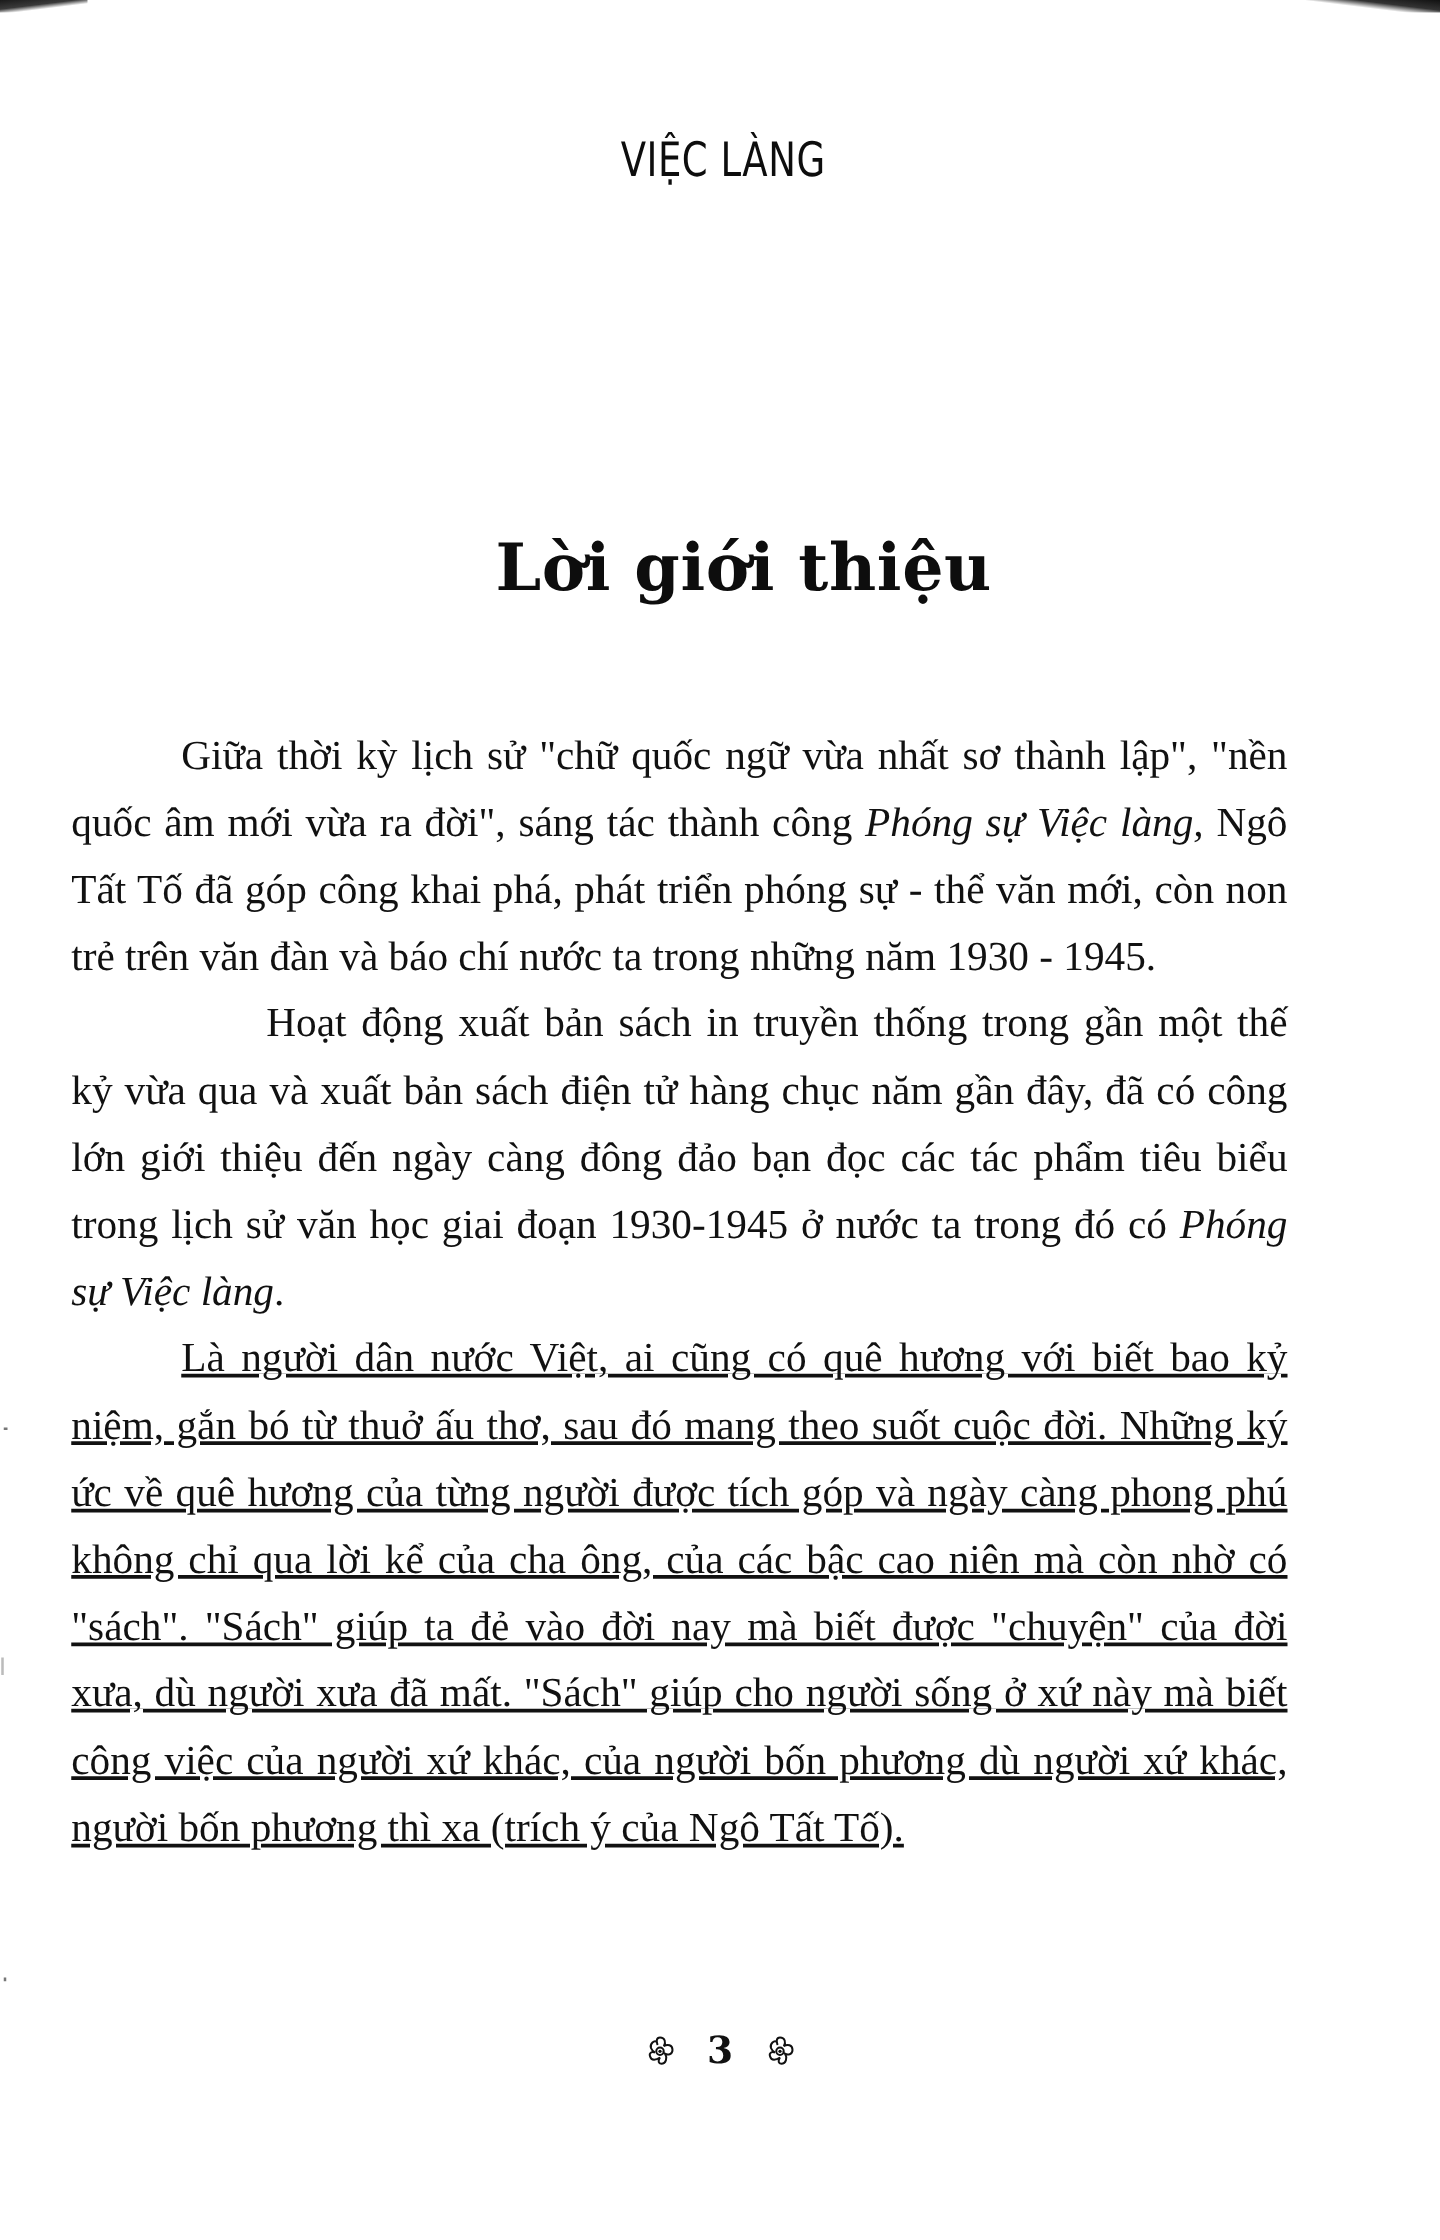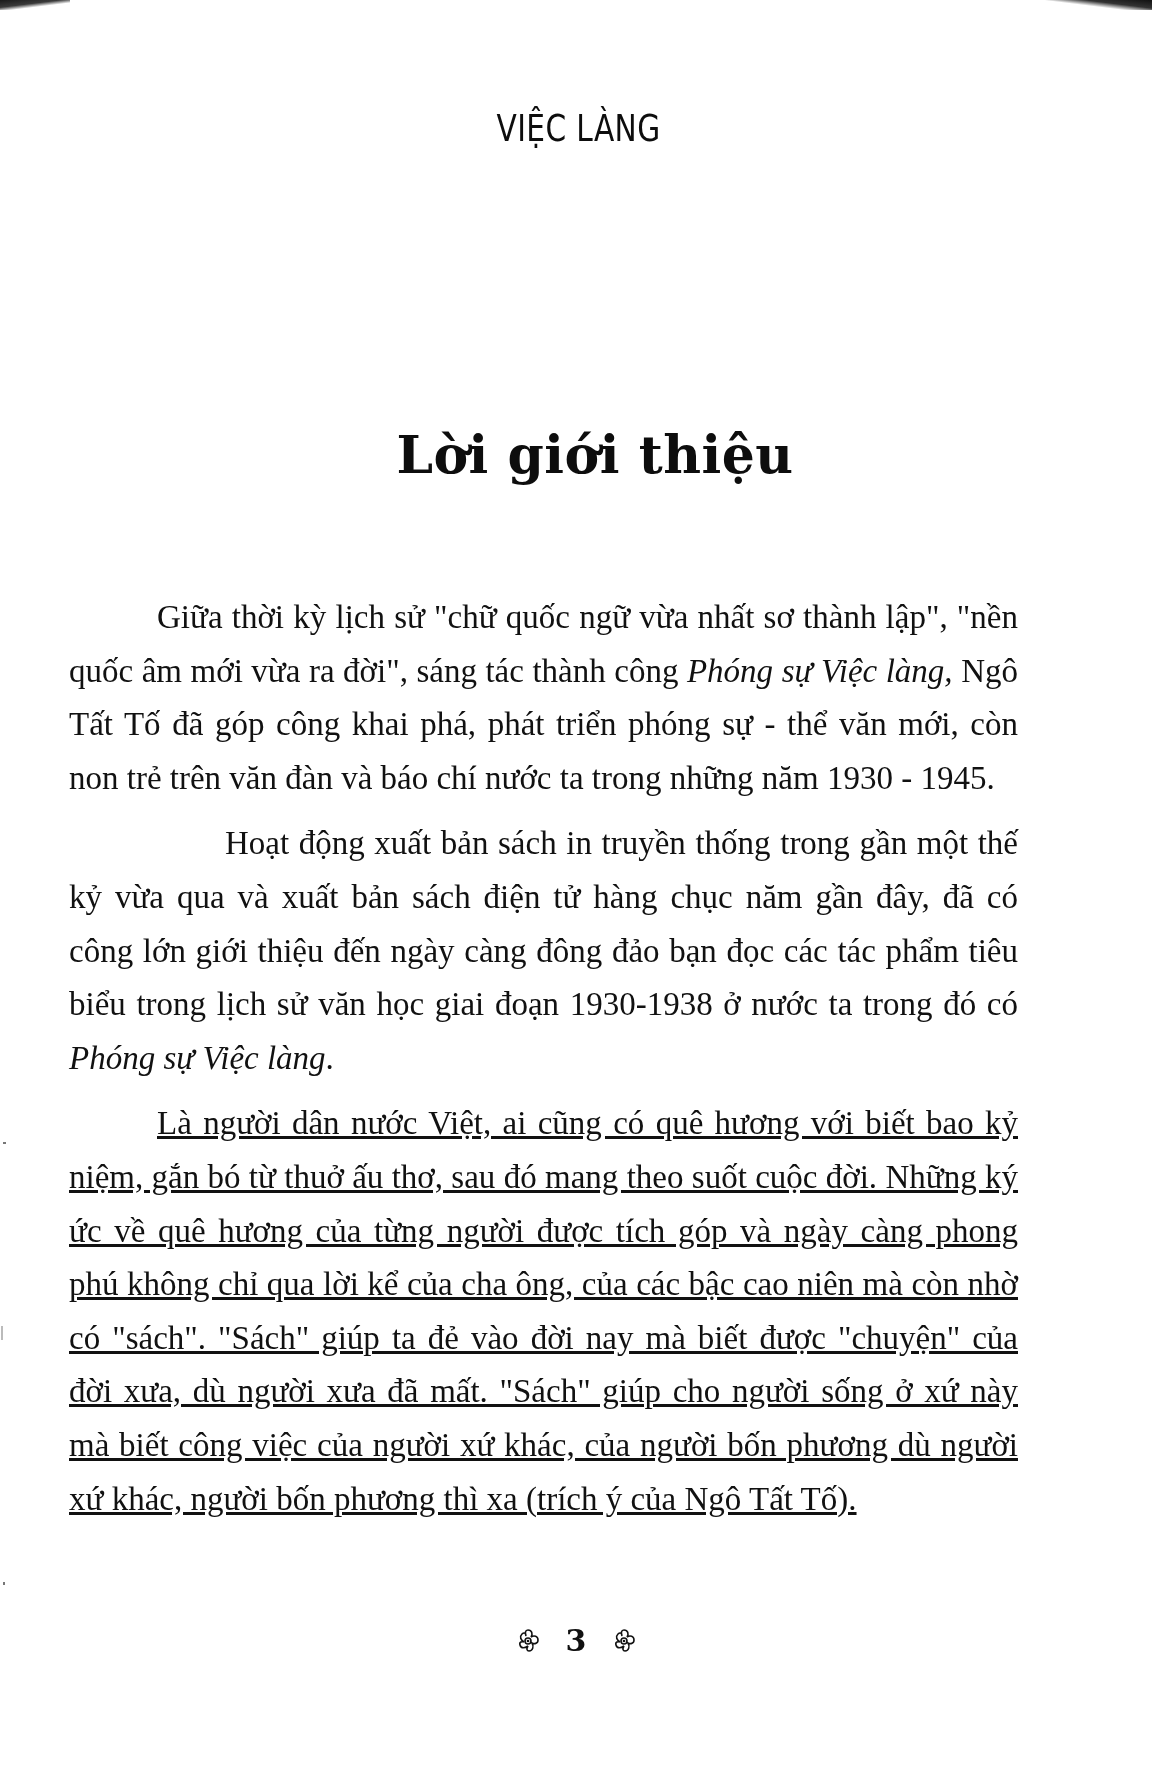--- a/index.html
+++ b/index.html
@@ -64,21 +64,21 @@
       top: 579px;
       left: 57px;
       width: 973px;
       font-family: "Liberation Serif", serif;
       font-size: 33px;
       line-height: 53.6px;
       text-align: justify;
       color: #111;
     }
     .body-text p {
-      margin: 12px;
+      margin: 0;
       text-align: justify;
     }
     .body-text p.indent-1 { text-indent: 88px; }
     .body-text p.indent-2 { text-indent: 156px; }
     .body-text p.indent-3 { text-indent: 88px; text-decoration: underline; }
     .body-text em {
       font-style: italic;
     }
     .footer {
       position: absolute;
@@ -115,21 +115,21 @@
 
 <div class="running-header">VIỆC LÀNG</div>
 
 <h1 class="chapter-title" style="margin:0;">Lời giới thiệu</h1>
 
 <div class="body-text">
   <p class="indent-1">
     <span>Giữa thời kỳ lịch sử "chữ quốc ngữ vừa nhất sơ thành lập", "nền quốc âm mới vừa ra đời", sáng tác thành công </span><em>Phóng sự Việc làng,</em><span> Ngô Tất Tố đã góp công khai phá, phát triển phóng sự - thể văn mới, còn non trẻ trên văn đàn và báo chí nước ta trong những năm 1930 - 1945.</span>
   </p>
   <p class="indent-2">
-    <span>Hoạt động xuất bản sách in truyền thống trong gần một thế kỷ vừa qua và xuất bản sách điện tử hàng chục năm gần đây, đã có công lớn giới thiệu đến ngày càng đông đảo bạn đọc các tác phẩm tiêu biểu trong lịch sử văn học giai đoạn 1930-1938 ở nước ta trong đó có </span><em>Phóng sự Việc làng</em><span>.</span>
+    <span>Hoạt động xuất bản sách in truyền thống trong gần một thế kỷ vừa qua và xuất bản sách điện tử hàng chục năm gần đây, đã có công lớn giới thiệu đến ngày càng đông đảo bạn đọc các tác phẩm tiêu biểu trong lịch sử văn học giai đoạn 1930-1945 ở nước ta trong đó có </span><em>Phóng sự Việc làng</em><span>.</span>
   </p>
   <p class="indent-3">
     <span>Là người dân nước Việt, ai cũng có quê hương với biết bao kỷ niệm, gắn bó từ thuở ấu thơ, sau đó mang theo suốt cuộc đời. Những ký ức về quê hương của từng người được tích góp và ngày càng phong phú không chỉ qua lời kể của cha ông, của các bậc cao niên mà còn nhờ có "sách". "Sách" giúp ta đẻ vào đời nay mà biết được "chuyện" của đời xưa, dù người xưa đã mất. "Sách" giúp cho người sống ở xứ này mà biết công việc của người xứ khác, của người bốn phương dù người xứ khác, người bốn phương thì xa (trích ý của Ngô Tất Tố).</span>
   </p>
 </div>
 
 <div class="footer">
   <span class="flower">
     <svg viewBox="0 0 28 28" width="28" height="28">
       <g fill="none" stroke="#111" stroke-width="1.6">

